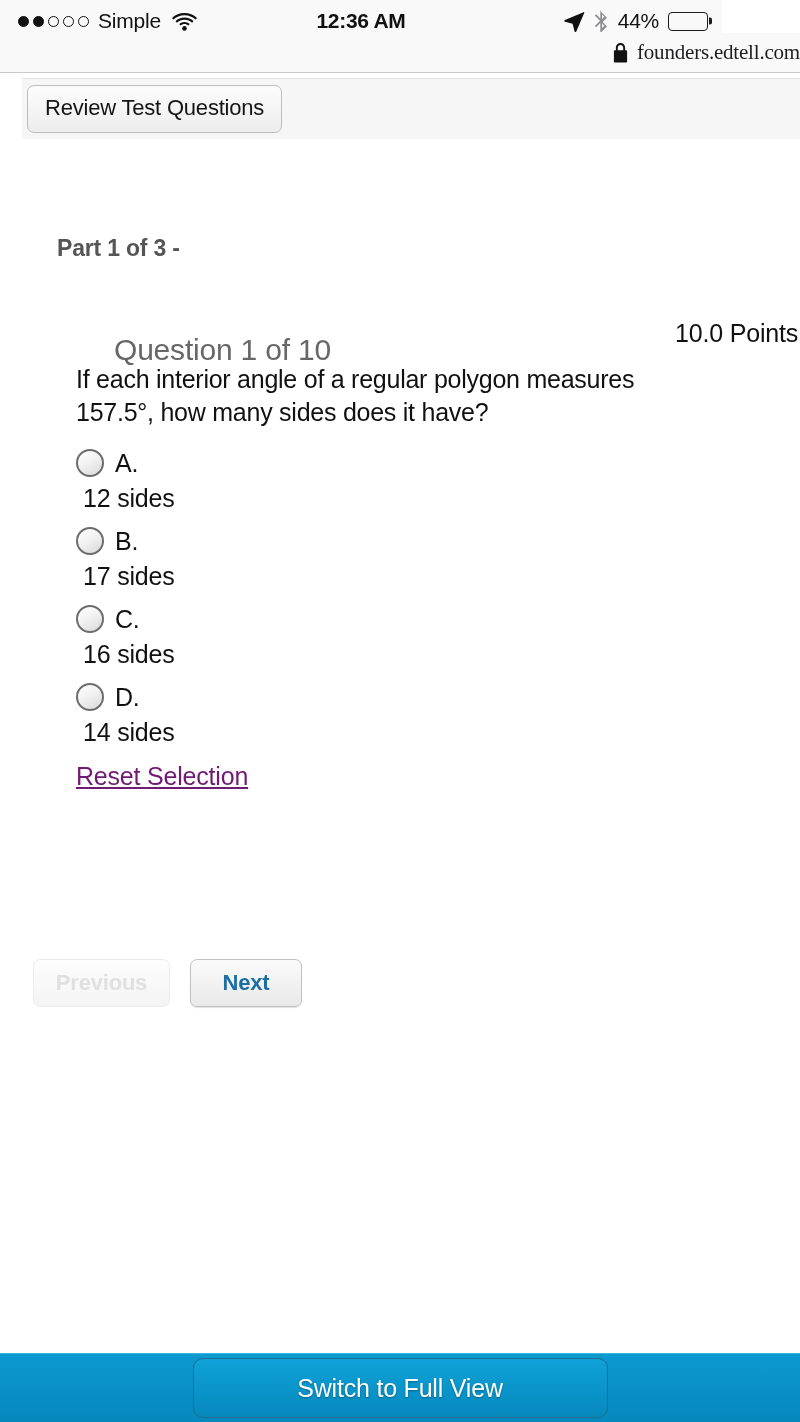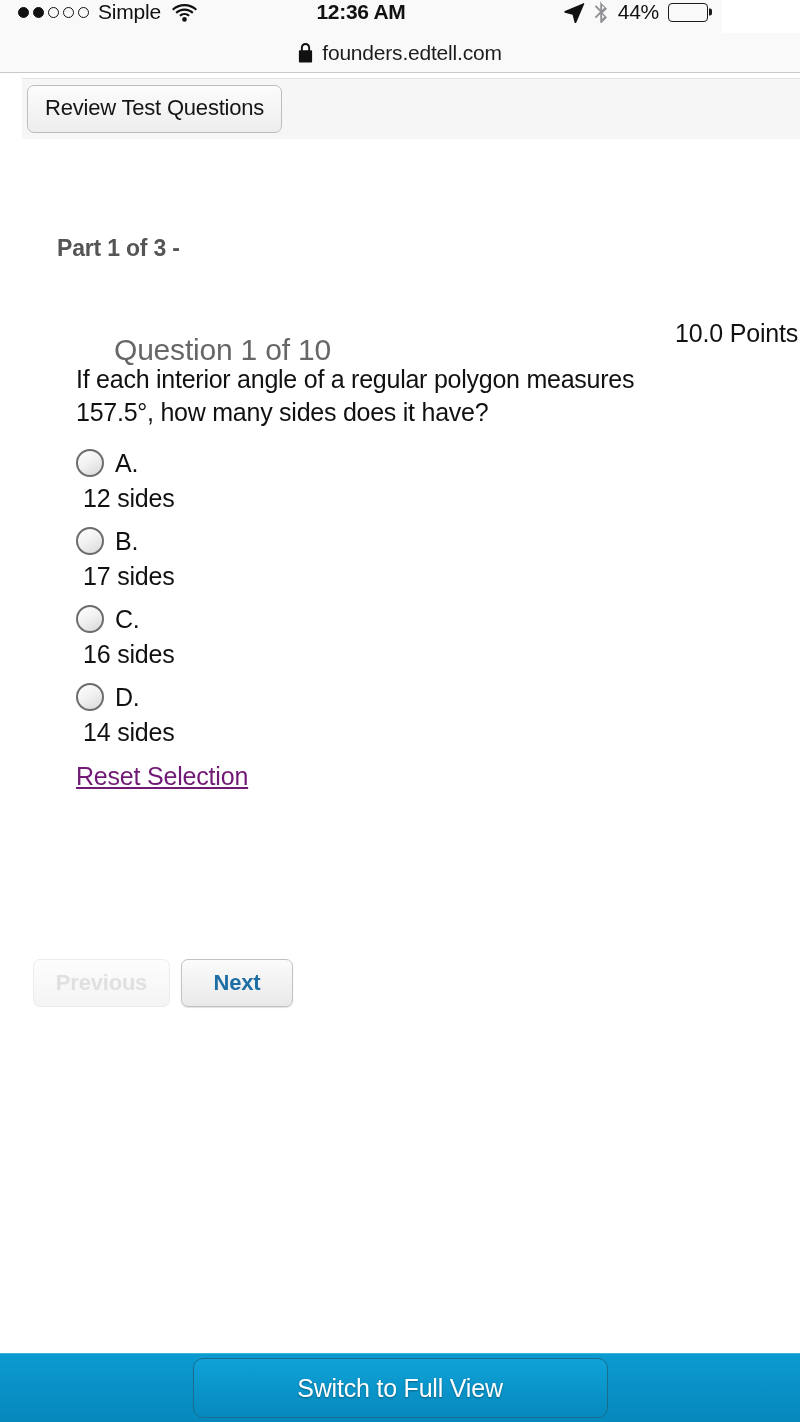--- a/index.html
+++ b/index.html
@@ -22,21 +22,21 @@
   }
 
   
   .status-bar {
     position: absolute;
     top: 0; left: 0;
     width: 722px;
     height: 33px;
     background: #f9f9f9;
     display: flex;
-    align-items: flex-start;
+    align-items: flex-end;
     padding: 0 14px;
   }
   .status-left {
     display: flex;
     align-items: center;
     gap: 9px;
     flex: 1 1 0;
     min-width: 0;
   }
   .signal-dots {
@@ -104,23 +104,24 @@
 
   
   .url-bar {
     position: absolute;
     top: 33px; left: 0;
     width: 800px;
     height: 40px;
     background: #f9f9f9;
     display: flex;
     align-items: center;
-    justify-content: center;
+    justify-content: flex-end;
     gap: 9px;
     border-bottom: 1px solid #c9c9c9;
+    font-family: Liberation Serif, serif;
   }
   .url-text {
     font-size: 21px;
     color: #1d1d1f;
     letter-spacing: -0.2px;
   }
 
   
   .toolbar-band {
     position: absolute;
@@ -235,21 +236,21 @@
     letter-spacing: -0.2px;
     cursor: pointer;
   }
 
   
   .nav-row {
     position: absolute;
     top: 820px; left: 33px;
     display: flex;
     align-items: flex-start;
-    gap: 11px;
+    gap: 20px;
   }
   .nav-btn {
     font-family: "Liberation Sans", sans-serif;
     font-size: 22px;
     font-weight: bold;
     border-radius: 7px;
     cursor: pointer;
     letter-spacing: -0.2px;
   }
   .nav-btn.prev {

